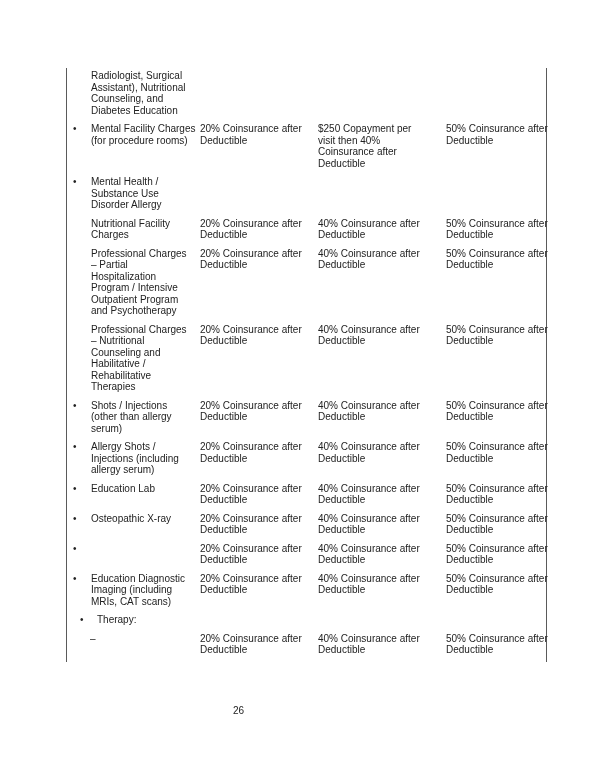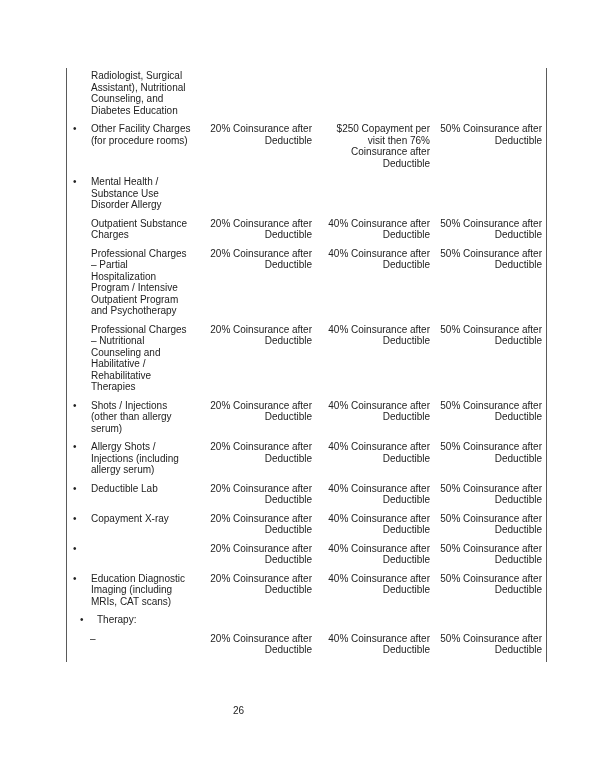--- a/index.html
+++ b/index.html
@@ -47,25 +47,25 @@
     left: 6px;
     top: 0;
   }
   .marker-bullet-indent .cell-service { padding-left: 30px; }
   .marker-bullet-indent .marker { left: 13px; }
   .marker-dash .cell-service { padding-left: 42px; }
   .marker-dash .marker { left: 23px; }
   .value-cell {
     width: 112px;
     flex: 0 0 auto;
-    text-align: right;
+    text-align: left;
     white-space: pre-line;
   }
   .v2 { margin-left: 6px; }
-  .v3 { margin-left: 0; }
+  .v3 { margin-left: 16px; }
   .page-number {
     position: absolute;
     left: 0;
     top: 705px;
     width: 477px;
     text-align: center;
   }
 </style>
 </head>
 <body>
@@ -81,47 +81,47 @@
 Counseling, and
 Diabetes Education</span>
     </div>
     <div class="value-cell v1"></div>
     <div class="value-cell v2"></div>
     <div class="value-cell v3"></div>
   </div>
         <div class="row marker-bullet">
     <div class="cell-service">
       <span class="marker">•</span>
-      <span class="txt">Other Facility Charges
+      <span class="txt">Mental Facility Charges
 (for procedure rooms)</span>
     </div>
     <div class="value-cell v1">20% Coinsurance after
 Deductible</div>
     <div class="value-cell v2">$250 Copayment per
-visit then 76%
+visit then 40%
 Coinsurance after
 Deductible</div>
     <div class="value-cell v3">50% Coinsurance after
 Deductible</div>
   </div>
         <div class="row marker-bullet">
     <div class="cell-service">
       <span class="marker">•</span>
       <span class="txt">Mental Health /
 Substance Use
 Disorder Allergy</span>
     </div>
     <div class="value-cell v1"></div>
     <div class="value-cell v2"></div>
     <div class="value-cell v3"></div>
   </div>
         <div class="row marker-none">
     <div class="cell-service">
 
-      <span class="txt">Outpatient Substance
+      <span class="txt">Nutritional Facility
 Charges</span>
     </div>
     <div class="value-cell v1">20% Coinsurance after
 Deductible</div>
     <div class="value-cell v2">40% Coinsurance after
 Deductible</div>
     <div class="value-cell v3">50% Coinsurance after
 Deductible</div>
   </div>
         <div class="row marker-none">
@@ -182,33 +182,33 @@
     <div class="value-cell v1">20% Coinsurance after
 Deductible</div>
     <div class="value-cell v2">40% Coinsurance after
 Deductible</div>
     <div class="value-cell v3">50% Coinsurance after
 Deductible</div>
   </div>
         <div class="row marker-bullet">
     <div class="cell-service">
       <span class="marker">•</span>
-      <span class="txt">Deductible Lab</span>
-    </div>
-    <div class="value-cell v1">20% Coinsurance after
-Deductible</div>
-    <div class="value-cell v2">40% Coinsurance after
-Deductible</div>
-    <div class="value-cell v3">50% Coinsurance after
-Deductible</div>
-  </div>
-        <div class="row marker-bullet">
-    <div class="cell-service">
-      <span class="marker">•</span>
-      <span class="txt">Copayment X-ray</span>
+      <span class="txt">Education Lab</span>
+    </div>
+    <div class="value-cell v1">20% Coinsurance after
+Deductible</div>
+    <div class="value-cell v2">40% Coinsurance after
+Deductible</div>
+    <div class="value-cell v3">50% Coinsurance after
+Deductible</div>
+  </div>
+        <div class="row marker-bullet">
+    <div class="cell-service">
+      <span class="marker">•</span>
+      <span class="txt">Osteopathic X-ray</span>
     </div>
     <div class="value-cell v1">20% Coinsurance after
 Deductible</div>
     <div class="value-cell v2">40% Coinsurance after
 Deductible</div>
     <div class="value-cell v3">50% Coinsurance after
 Deductible</div>
   </div>
         <div class="row marker-bullet">
     <div class="cell-service">

